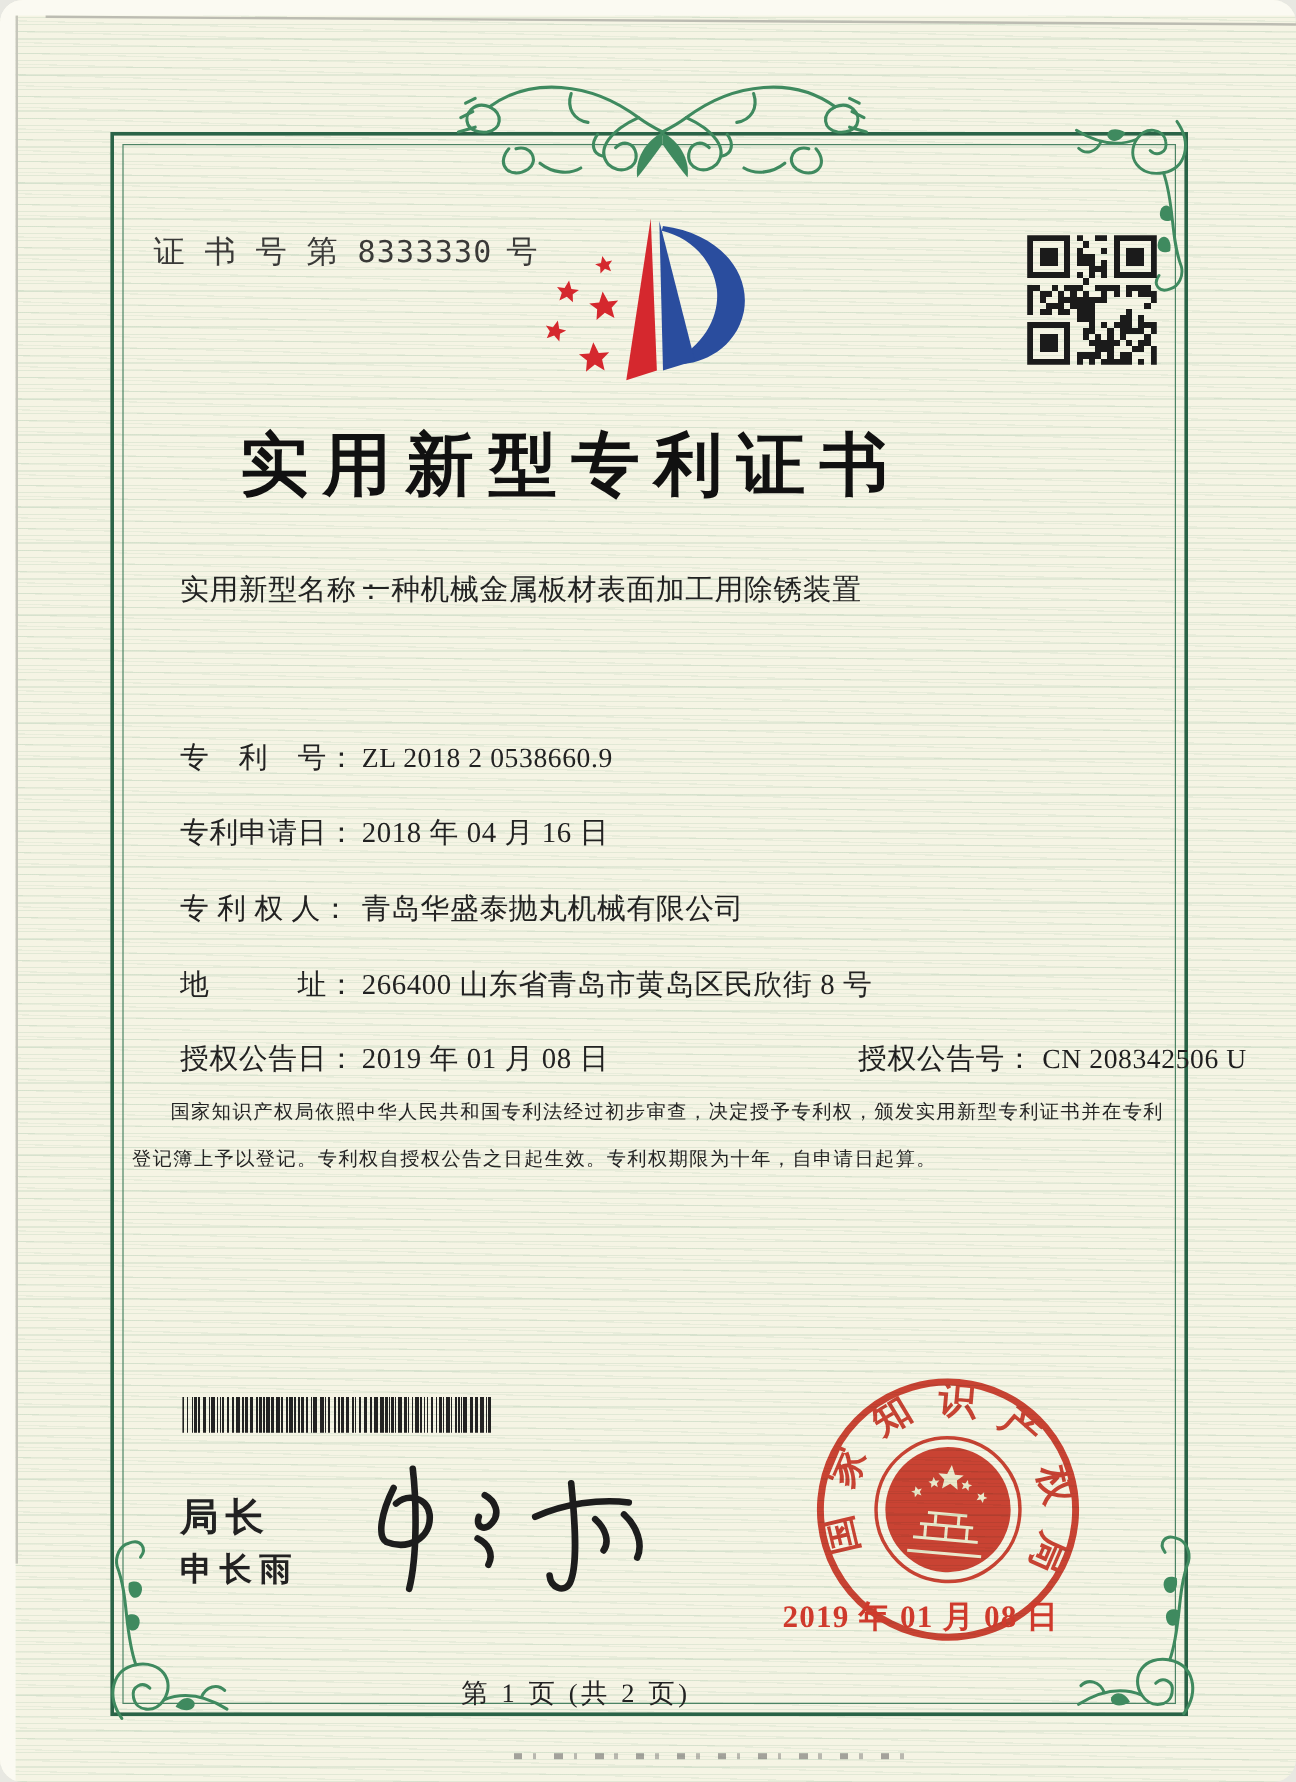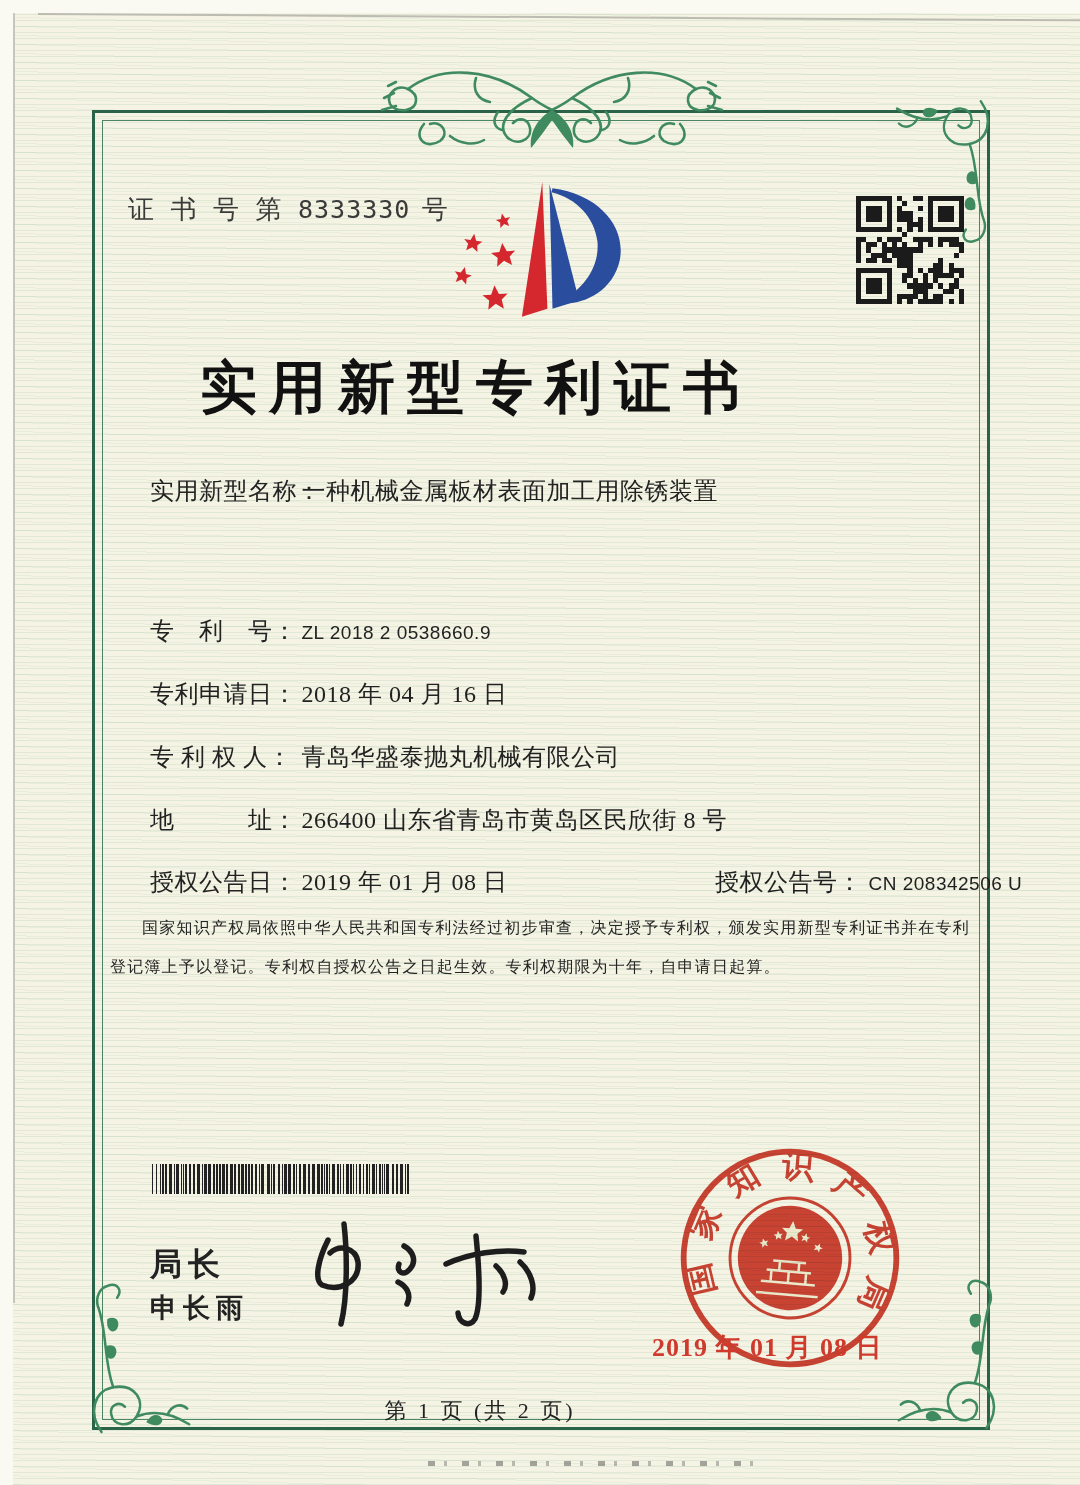--- a/index.html
+++ b/index.html
@@ -4,40 +4,41 @@
 <style>
   html,body{margin:0;padding:0;background:#e8e8e2;}
   #page{
     position:relative;width:1080px;height:1485px;overflow:hidden;
     background-color:#f5f4e4;
     background-image:
       repeating-linear-gradient(0deg, rgba(120,170,135,.16) 0 1px, rgba(0,0,0,0) 1px 6px),
       repeating-linear-gradient(1.5deg, rgba(120,170,135,.10) 0 1px, rgba(0,0,0,0) 1px 9px);
     font-family:"Liberation Serif","DejaVu Serif",serif;
     color:var(--ink,#1f1f1f);
+    border-radius:19px;
   }
   .abs{position:absolute;}
   
   .scan-strip-top{left:0;top:0;width:1080px;height:13px;background:#fbfaf2;}
   .scan-strip-left{left:0;top:0;width:13px;height:1485px;background:#fbfaf2;}
   .scan-line-top{left:38px;top:13px;width:1042px;height:2px;background:#bcbcb2;transform:rotate(.35deg);transform-origin:left;}
   .scan-line-left{left:13px;top:13px;width:2px;height:1290px;background:#c6c6bb;}
   
   .frame-outer{left:92px;top:110px;width:892px;height:1314px;border:3px solid #2a6347;}
   .frame-inner{left:102px;top:120px;width:876px;height:1298px;border:1px solid #4c8465;}
   
   .cert-no{left:128px;top:192px;font-size:26px;letter-spacing:5px;color:#3a3a38;}
   .cert-no .num{font-family:"DejaVu Sans Mono",monospace;font-size:25px;letter-spacing:1px;}
   .logo{left:450px;top:176px;}
   .qr{left:856px;top:196px;width:108px;height:108px;}
   .title{left:0;top:350px;width:952px;text-align:center;font-size:57px;font-weight:bold;letter-spacing:12px;color:#111;}
   .row{position:absolute;left:150px;font-size:24px;letter-spacing:.5px;white-space:nowrap;}
   .row .lab{display:inline-block;width:145px;color:#222;}
   .row .val{color:#222;}
-  .mono{font-family:Liberation Sans, sans-serif;font-size:19px;text-align:right;}
+  .mono{font-family:Liberation Serif, serif;font-size:23px;text-align:right;}
   .grant2{position:absolute;left:565px;top:0;white-space:nowrap;}
   
   .bodytext{left:110px;top:908px;width:860px;font-size:16px;line-height:39px;letter-spacing:1.2px;text-align:justify;color:#242424;}
   .bodytext p{margin:0;text-indent:2em;}
   
   .barcode{left:152px;top:1164px;width:266px;height:30px;}
   
   .sig-title{left:150px;top:1243px;font-size:32px;font-weight:600;letter-spacing:6px;font-family:"Liberation Sans","DejaVu Sans",sans-serif;color:#222;}
   .sig-name{left:150px;top:1290px;font-size:27px;font-weight:700;letter-spacing:6px;font-family:"Liberation Sans","DejaVu Sans",sans-serif;color:#222;}
   .signature{left:298px;top:1218px;}

